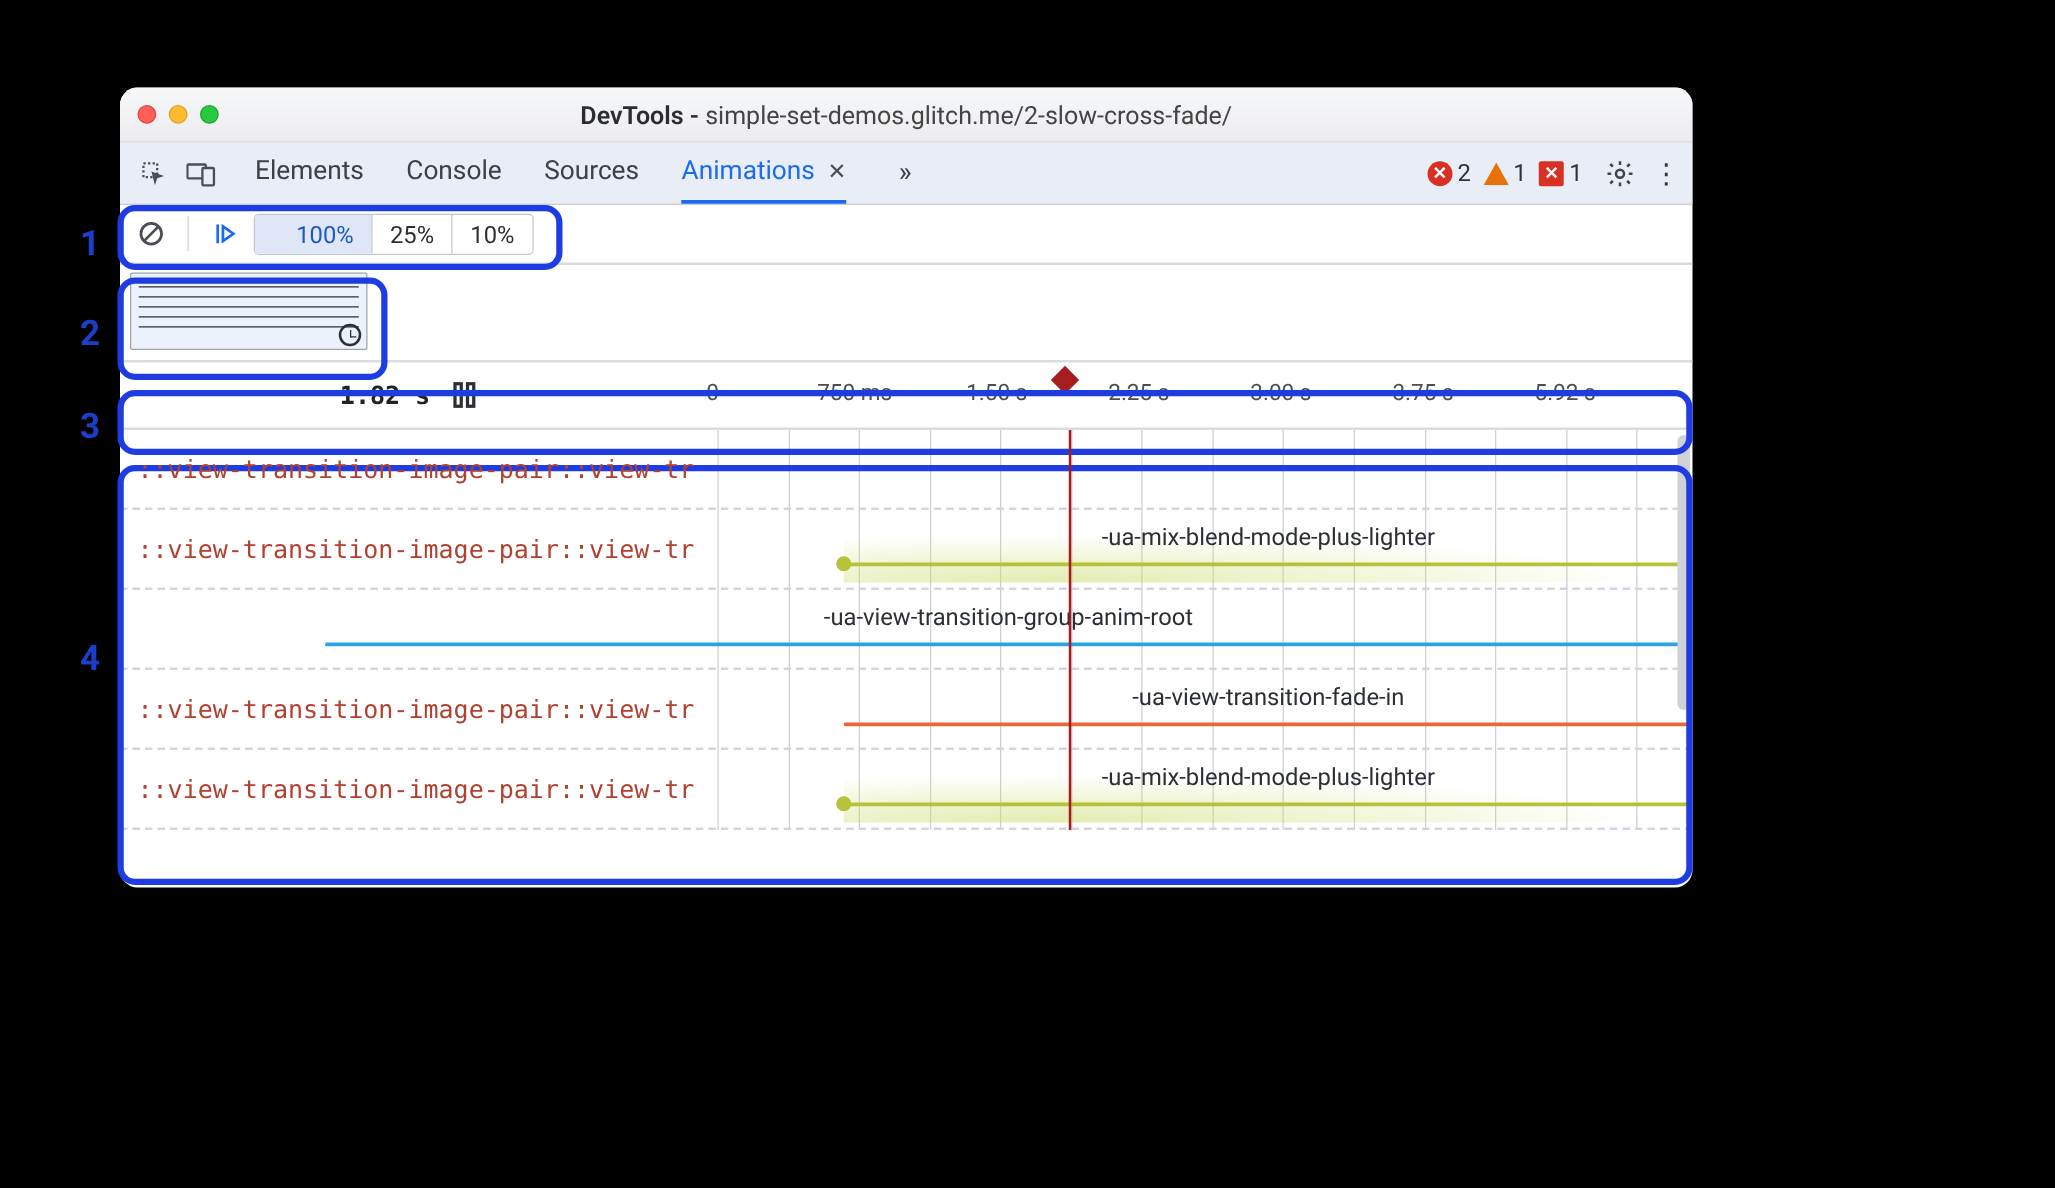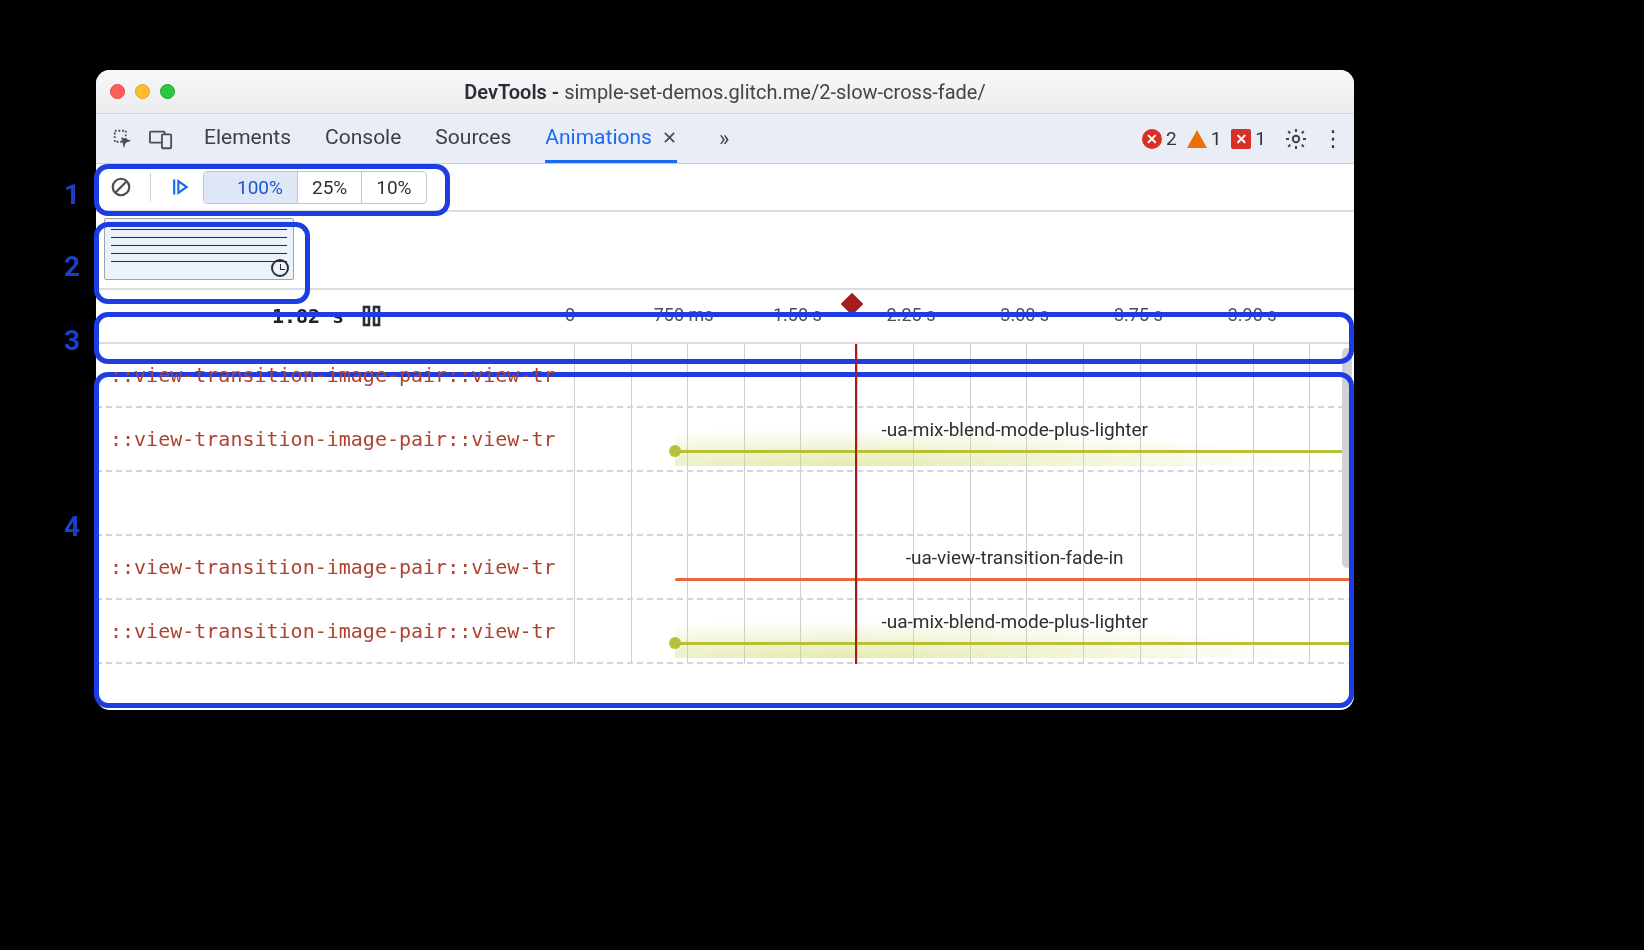--- a/index.html
+++ b/index.html
@@ -315,21 +315,21 @@
             </svg>
         </span>
       </div>
       <div class="ruler-ticks" id="ruler-ticks">
           <div class="tick" style="left: 0%;">0</div>
           <div class="tick" style="left: 14.5%;">750 ms</div>
           <div class="tick" style="left: 29%;">1.50 s</div>
           <div class="tick" style="left: 43.5%;">2.25 s</div>
           <div class="tick" style="left: 58%;">3.00 s</div>
           <div class="tick" style="left: 72.5%;">3.75 s</div>
-          <div class="tick" style="left: 87%;">3.90 s</div>
+          <div class="tick" style="left: 87%;">5.92 s</div>
           <div class="scrubber" style="left: 36%;"></div>
         </div>
     </div>
 
     <div class="tracks">
       <div class="grid-cols" id="grid-cols">
           <div style="left: 0%;"></div>
           <div style="left: 7.25%;"></div>
           <div style="left: 14.5%;"></div>
           <div style="left: 21.75%;"></div>
@@ -352,20 +352,24 @@
           <div class="track-row">
             <div class="track-left">::view-transition-image-pair::view-tr</div>
             <div class="track-right">
               <div class="hump" style="left: 13%; right: 0px;"></div>
               <div class="bar" style="left: 13%; right: 0px; background: rgb(183, 194, 58);"></div>
               <div class="dot" style="left: 13%; background: rgb(183, 194, 58);"></div>
               <div class="bar-label" style="left: calc(56.5%); transform: translateX(-50%);">-ua-mix-blend-mode-plus-lighter</div>
             </div>
           </div>
           <div class="track-row">
+            <div class="track-right">
+              <div class="bar" style="left: 13%; right: 0px; background: rgb(42, 164, 230);"></div>
+              <div class="bar-label" style="left: calc(56.5%); transform: translateX(-50%);">-ua-view-transition-group-anim-root</div>
+            </div>
           </div>
           <div class="track-row">
             <div class="track-left">::view-transition-image-pair::view-tr</div>
             <div class="track-right">
               <div class="bar" style="left: 13%; right: 0px; background: rgb(232, 104, 60);"></div>
               <div class="bar-label" style="left: calc(56.5%); transform: translateX(-50%);">-ua-view-transition-fade-in</div>
             </div>
           </div>
           <div class="track-row">
             <div class="track-left">::view-transition-image-pair::view-tr</div>

